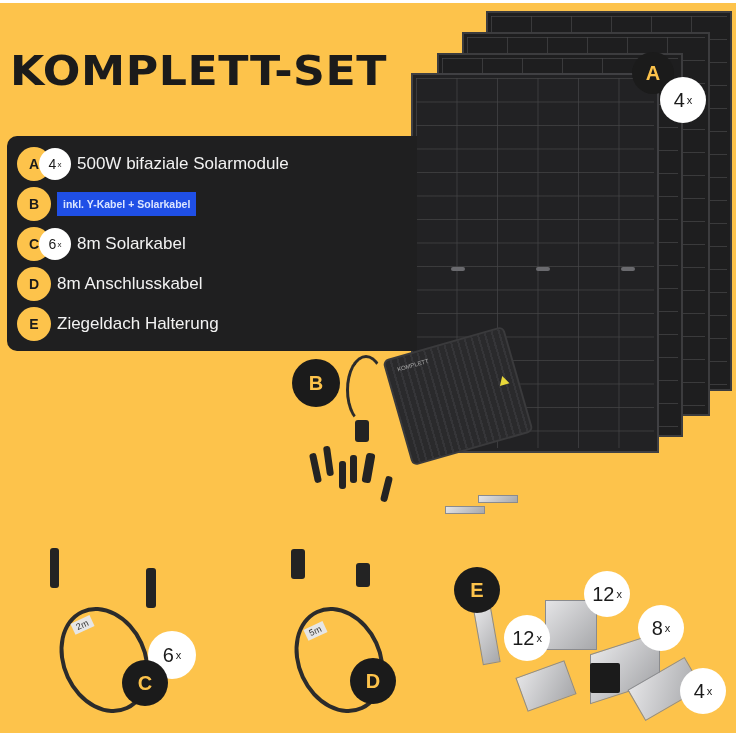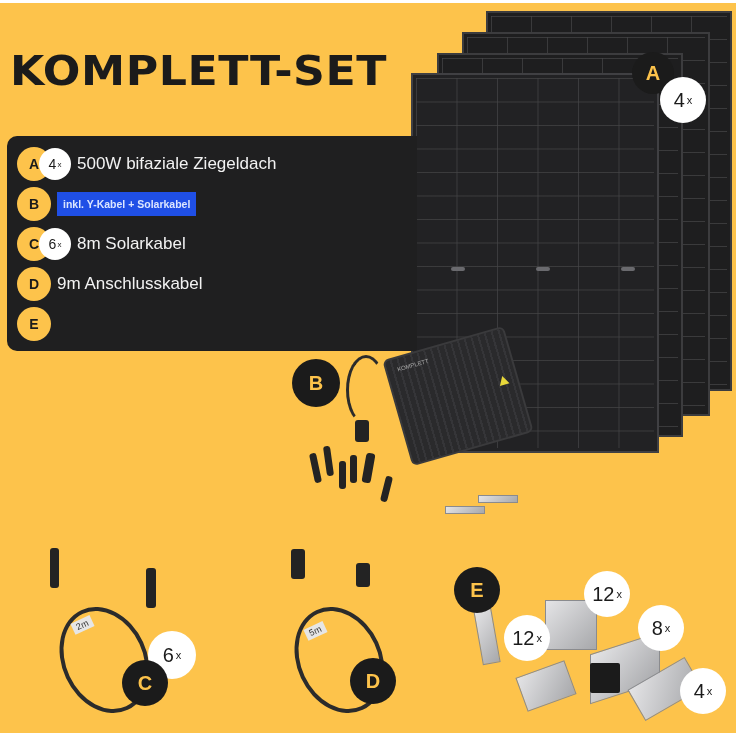--- a/index.html
+++ b/index.html
@@ -75,40 +75,41 @@
 
   <div class="title">KOMPLETT-SET</div>
 
   <div class="list-box">
     <div class="list-row" style="top:10px;">
       <div class="letter">A</div>
       <div class="qty">
           <span>4</span>
           <small>x</small>
         </div>
-      <span class="row-text">500W bifaziale Ziegeldach</span>
+      <span class="row-text">500W bifaziale Solarmodule</span>
     </div>
     <div class="list-row" style="top:50px;">
       <div class="letter">B</div>
       <span class="badge">inkl. Y-Kabel + Solarkabel</span>
     </div>
     <div class="list-row" style="top:90px;">
       <div class="letter">C</div>
       <div class="qty">
           <span>6</span>
           <small>x</small>
         </div>
       <span class="row-text">8m Solarkabel</span>
     </div>
     <div class="list-row" style="top:130px;">
       <div class="letter">D</div>
-      <span class="row-text">9m Anschlusskabel</span>
+      <span class="row-text">8m Anschlusskabel</span>
     </div>
     <div class="list-row" style="top:170px;">
       <div class="letter">E</div>
+      <span class="row-text">Ziegeldach Halterung</span>
     </div>
   </div>
 
   <div class="inverter">
     <span class="inverter-logo">KOMPLETT</span>
     <div class="warn"></div>
   </div>
   <div class="mk dark" style="left:292px; top:356px; width:48px; height:48px; font-size:20px;">B</div>
 
   <div class="cable" style="left:346px; top:352px; width:40px; height:70px; border-width:3px; border-color:#2b2b2b transparent transparent #2b2b2b;"></div>

